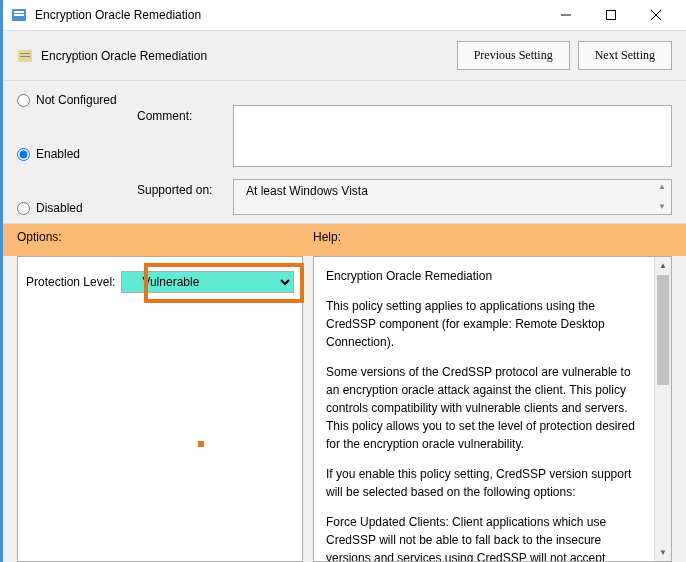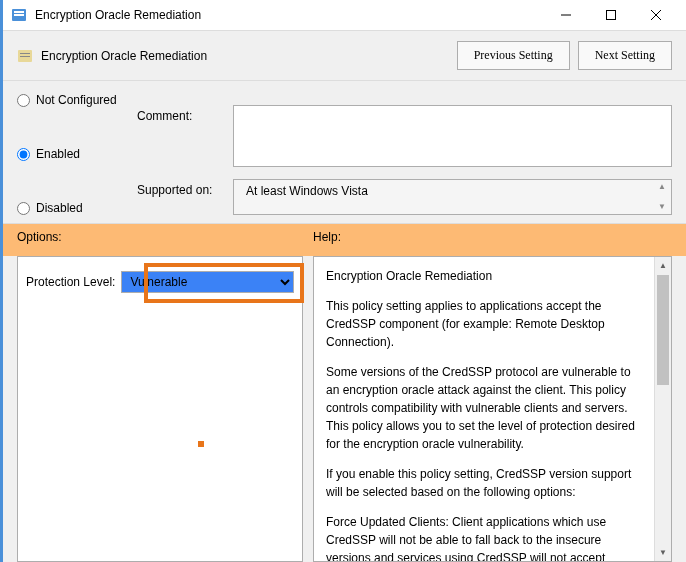--- a/index.html
+++ b/index.html
@@ -31,21 +31,21 @@
 .scroll-arrows { position: absolute; right: 2px; top: 2px; bottom: 2px; width: 14px; display: flex; flex-direction: column; justify-content: space-between; }
 .scroll-arrow { font-size: 8px; color: #888; text-align: center; line-height: 10px; }
 
 .panels-header { display: flex; padding: 6px 14px 12px; background: #fdba74; border-top: 1px solid #ddd; justify-content: space-between; }
 .panels-header .col-left { width: 296px; }
 .panels-header .col-right { flex: 1; }
 
 .panels { display: flex; padding: 0 14px 14px; background: #f0f0f0; gap: 10px; height: 320px; }
 .panel-left { width: 286px; background: #fff; border: 1px solid #adadad; padding: 14px 8px; position: relative; }
 .protection-row { display: flex; align-items: center; gap: 6px; }
-.protection-row select { flex: 1; padding: 2px 4px; border: 1px solid #adadad; background: #3b82f6; cursor: pointer; font-size: 12px; height: 22px; }
+.protection-row select { flex: 1; padding: 2px 16px; border: 1px solid #adadad; background: #5eead4; cursor: pointer; font-size: 12px; height: 22px; }
 .highlight-box { position: absolute; top: 6px; left: 126px; width: 160px; height: 40px; border: 4px solid #e8751a; pointer-events: none; }
 .watermark { position: absolute; top: 34px; left: 4px; font-size: 10px; color: #d9534f; opacity: 0.6; direction: rtl; }
 .orange-dot { position: absolute; top: 184px; left: 180px; width: 6px; height: 6px; background: #e8751a; }
 
 .panel-right { flex: 1; background: #fff; border: 1px solid #adadad; display: flex; }
 .help-content { flex: 1; padding: 10px 12px; overflow-y: auto; line-height: 1.5; }
 .help-content p { margin-bottom: 12px; }
 .help-scrollbar { width: 17px; background: #f0f0f0; border-left: 1px solid #ddd; position: relative; }
 .help-scrollbar .thumb { position: absolute; top: 18px; left: 2px; right: 2px; height: 110px; background: #c1c1c1; }
 .help-scrollbar .arrow-up { position: absolute; top: 0; left: 0; right: 0; height: 17px; display: flex; align-items: center; justify-content: center; font-size: 8px; color: #606060; }
@@ -143,21 +143,21 @@
       <select>
         <option>Vulnerable</option>
       </select>
     </div>
     <div class="highlight-box"></div>
     <div class="orange-dot"></div>
   </div>
   <div class="panel-right">
     <div class="help-content">
       <p>Encryption Oracle Remediation</p>
-      <p>This policy setting applies to applications accept the CredSSP component (for example: Remote Desktop Connection).</p>
+      <p>This policy setting applies to applications using the CredSSP component (for example: Remote Desktop Connection).</p>
       <p>Some versions of the CredSSP protocol are vulnerable to an encryption oracle attack against the client.  This policy controls compatibility with vulnerable clients and servers.  This policy allows you to set the level of protection desired for the encryption oracle vulnerability.</p>
       <p>If you enable this policy setting, CredSSP version support will be selected based on the following options:</p>
       <p>Force Updated Clients: Client applications which use CredSSP will not be able to fall back to the insecure versions and services using CredSSP will not accept unpatched clients. Note: this setting should not be deployed until all remote hosts support the newest version.</p>
     </div>
     <div class="help-scrollbar">
       <div class="arrow-up">▲</div>
       <div class="thumb"></div>
       <div class="arrow-down">▼</div>
     </div>
   </div>

